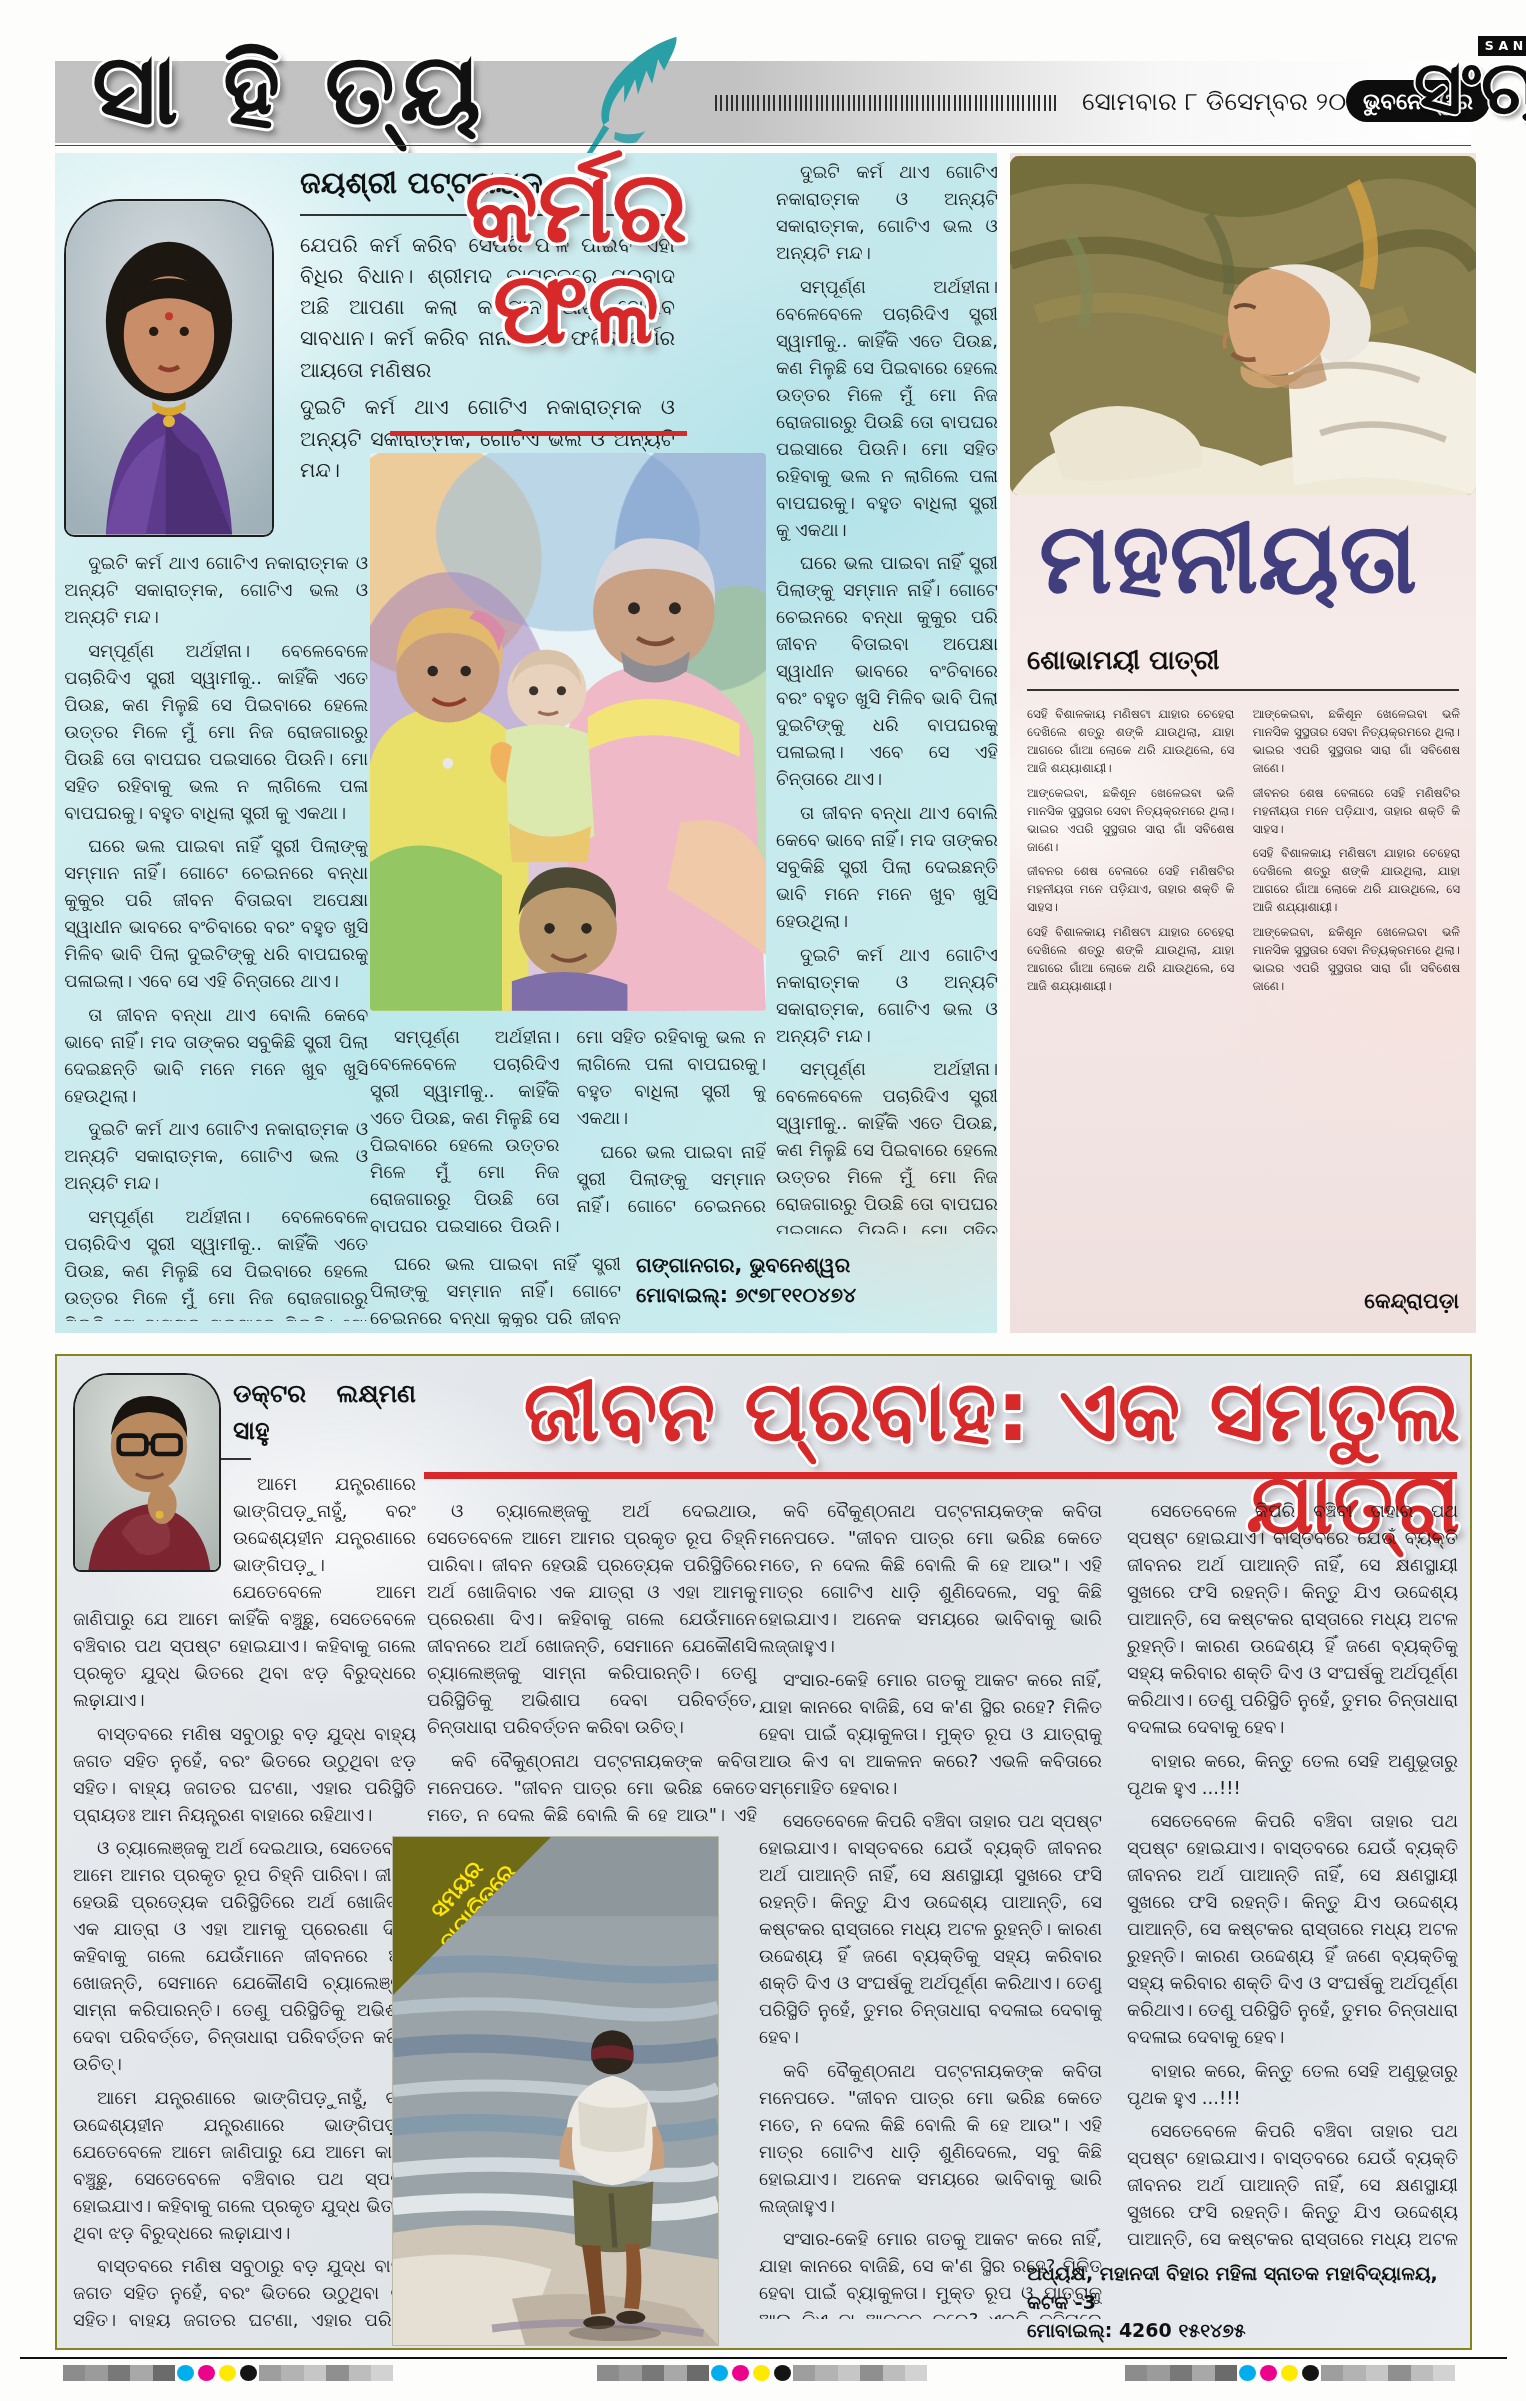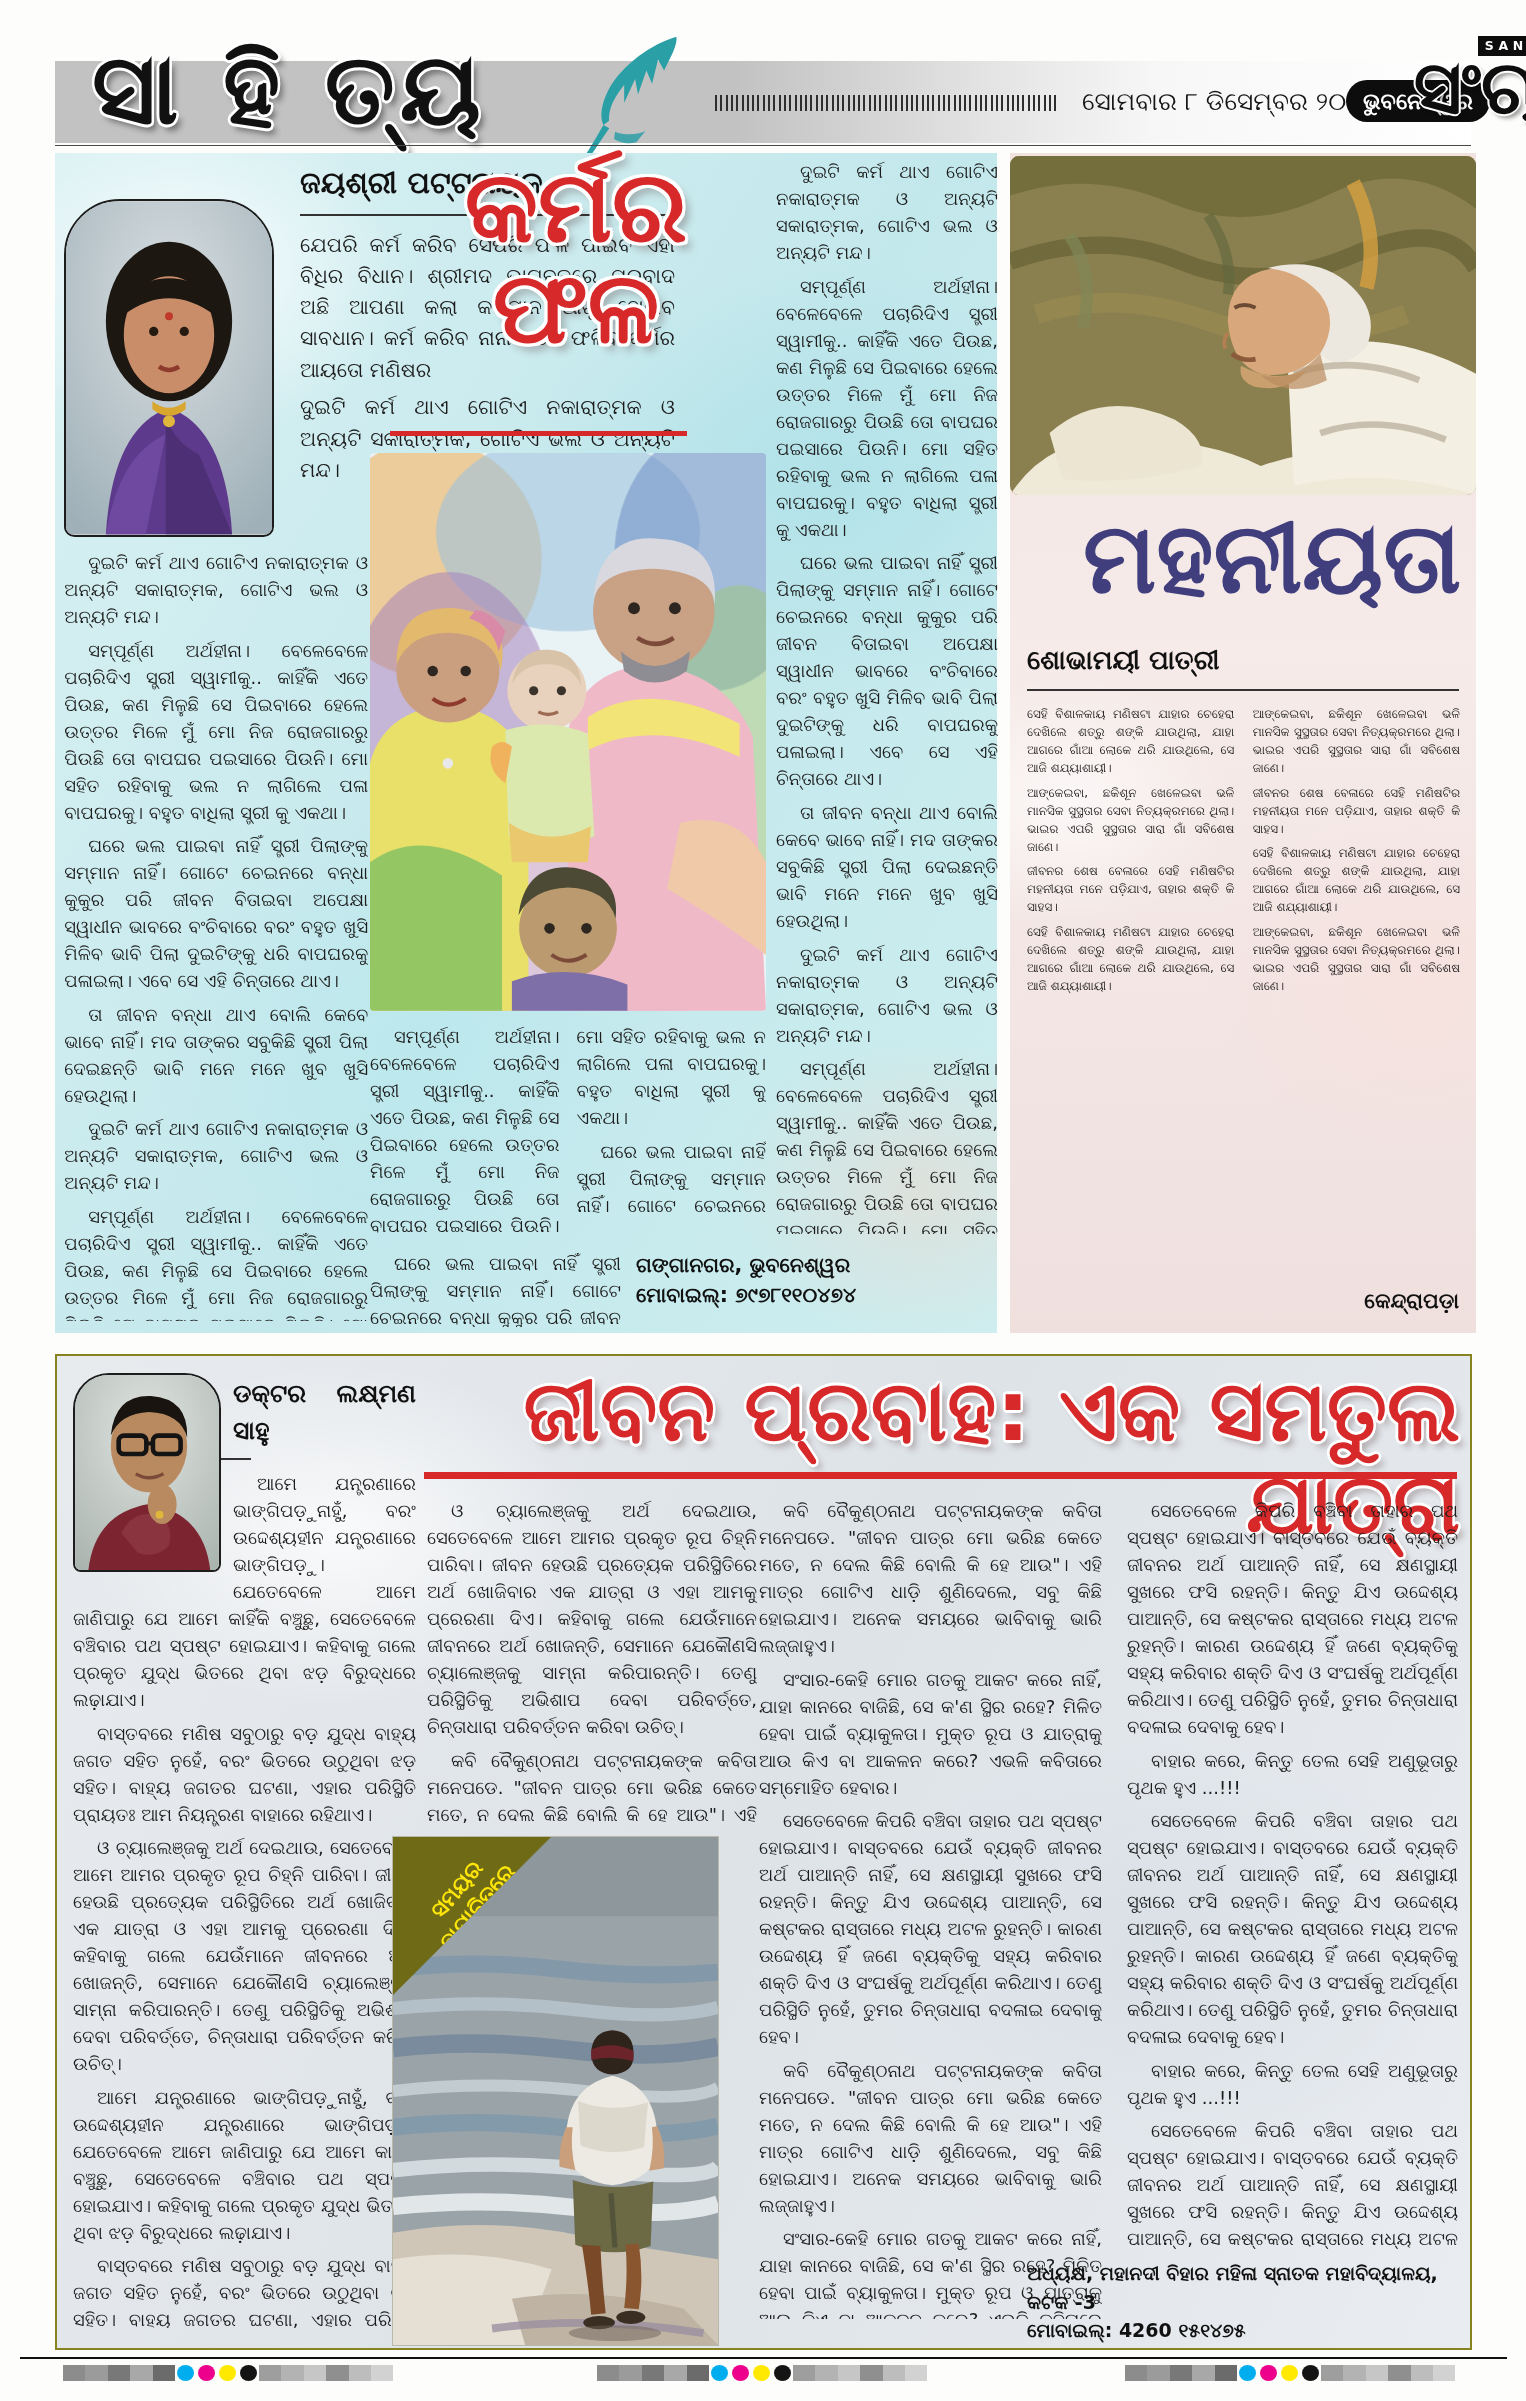--- a/index.html
+++ b/index.html
@@ -59,21 +59,21 @@
 
   
   .art2{position:absolute;left:1010px;top:153px;width:466px;height:1180px;
     background:
      radial-gradient(277px 211px at 12% 55%,rgba(255,255,255,.7),transparent 60%),
      radial-gradient(343px 277px at 88% 70%,rgba(247,226,222,.9),transparent 65%),
      linear-gradient(180deg,#f1e1df,#f6ebe9 42%,#efe0de);}
   .oldman-art{position:absolute;left:0px;top:2.6px;width:466px;height:339px;border-radius:9.2px;overflow:hidden;
     box-shadow:inset 0 0 30px 17px #e8c6c4;}
   .headline2{position:absolute;left:0;top:348px;width:436px;text-align:center;
-    font-size:98px;font-weight:bold;color:#403e7c;padding-left:44px;}
+    font-size:98px;font-weight:bold;color:#403e7c;}
   .art2 .author-name{position:absolute;left:17px;top:491px;font-size:26.4px;font-weight:bold;color:#111;}
   .art2 .author-rule{position:absolute;left:17px;top:536px;width:432px;height:2px;background:#333;}
   .zoneD{position:absolute;left:17px;top:552px;width:433px;height:581px;overflow:hidden;
     column-count:2;column-gap:18.5px;font-size:12px;line-height:1.5;text-align:justify;}
   .sig2{position:absolute;left:17px;top:1136px;width:432px;text-align:right;
     font-size:21px;font-weight:bold;color:#111;}
 
   
   .art3{position:absolute;left:55px;top:1354px;width:1417px;height:996px;
     border:2.6px solid #87831f;box-sizing:border-box;

